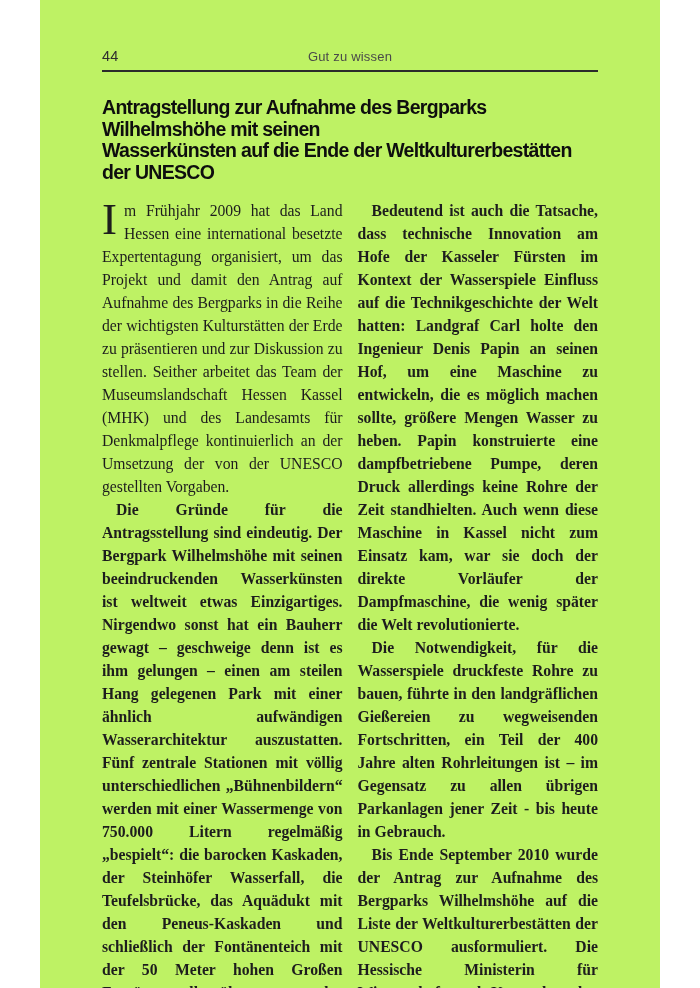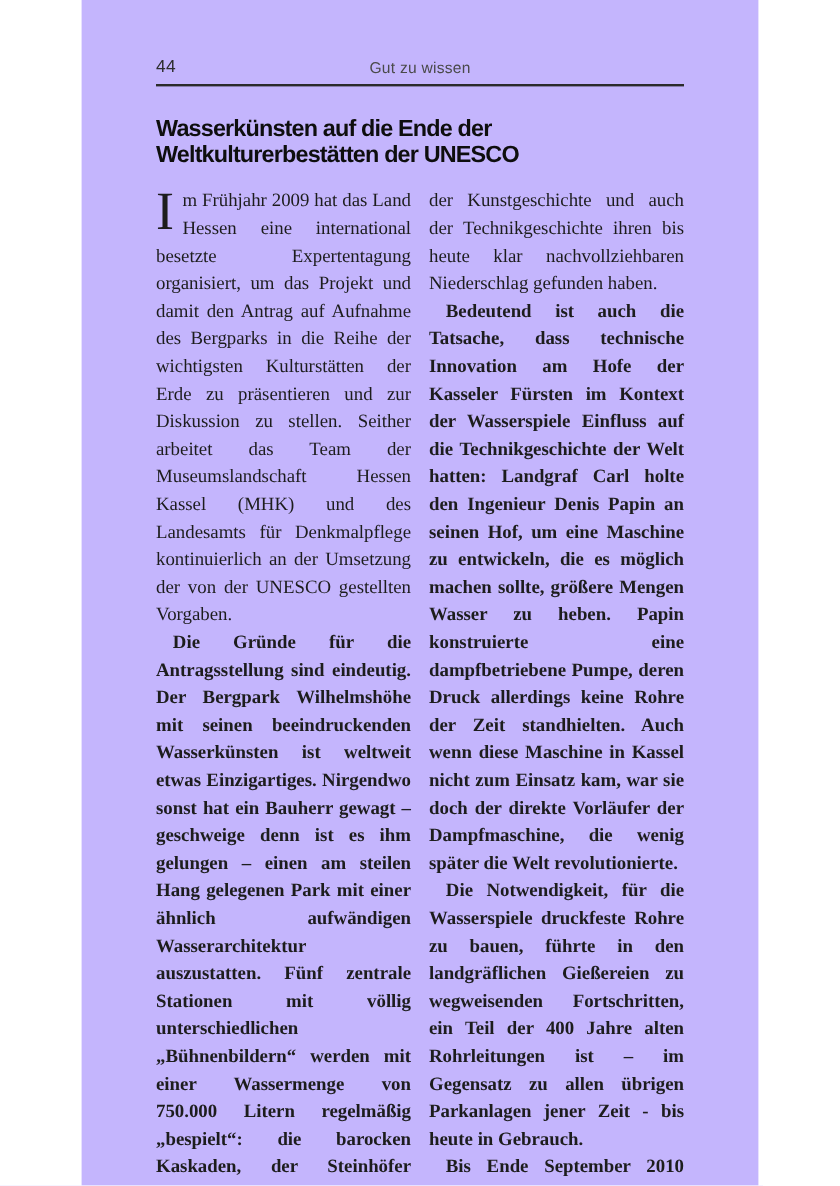--- a/index.html
+++ b/index.html
@@ -2,24 +2,24 @@
 <html lang="de"><head>
 <meta charset="utf-8">
 <style>
   html, body {
     margin: 0;
     padding: 0;
     background: #ffffff;
   }
   .page {
     position: relative;
-    width: 564px;
+    width: 620px;
     height: 988px;
     margin: 0 auto;
-    background: #c4b5fd;
+    background: #bef264;
     box-sizing: border-box;
     padding: 45px 62px 12px 62px;
     font-family: "Liberation Serif", serif;
     color: #1d1d1d;
     overflow: hidden;
   }
   
   .header {
     position: relative;
     height: 19px;
@@ -90,33 +90,33 @@
 
 <div class="page">
 
   <div class="header">
     <span class="page-number">44</span>
     <span class="running-head">Gut zu wissen</span>
   </div>
   <div class="header-rule"></div>
 
   <h1 class="article-title">
+    <span class="title-line">Antragstellung zur Aufnahme des Bergparks Wilhelmshöhe mit seinen</span>
     <span class="title-line">Wasserkünsten auf die Ende der Weltkulturerbestätten der UNESCO</span>
   </h1>
 
   <div class="columns">
 
     <div class="col">
       <p class="drop-cap">Im Frühjahr 2009 hat das Land Hessen eine international besetzte Expertentagung organisiert, um das Projekt und damit den Antrag auf Aufnahme des Bergparks in die Reihe der wichtigsten Kulturstätten der Erde zu präsentieren und zur Diskussion zu stellen. Seither arbeitet das Team der Museumslandschaft Hessen Kassel (MHK) und des Landesamts für Denkmalpflege kontinuierlich an der Umsetzung der von der UNESCO gestellten Vorgaben.</p>
       <p class="indent">Die Gründe für die Antragsstellung sind eindeutig. Der Bergpark Wilhelmshöhe mit seinen beeindruckenden Wasserkünsten ist weltweit etwas Einzigartiges. Nirgendwo sonst hat ein Bauherr gewagt – geschweige denn ist es ihm gelungen – einen am steilen Hang gelegenen Park mit einer ähnlich aufwändigen Wasserarchitektur auszustatten. Fünf zentrale Stationen mit völlig unterschiedlichen „Bühnenbildern“ werden mit einer Wassermenge von 750.000 Litern regelmäßig „bespielt“: die barocken Kaskaden, der Steinhöfer Wasserfall, die Teufelsbrücke, das Aquädukt mit den Peneus-Kaskaden und schließlich der Fontänenteich mit der 50 Meter hohen Großen Fontäne – alles überragt von der riesigen Statue des Herkules, der vor 300 Jahren qualitätsvollsten aus Kupfer getriebenen Groß-Skulptur der Erde.</p>
       <p class="indent">Ferner ist der Bergpark Wilhelmshöhe mit seinen Wasserkünsten das zentrale Repräsentationsprojekt mehrerer Generationen des Kasseler Fürstenhauses: Landgraf Carl hat den Bau der Wasserspiele zum Ende des 17. Jahrhunderts begonnen, vollendet wurden sie aber erst rund 130 Jahre später unter Kurfürst Wilhelm II. mit dem Bau des Neuen Wasserfalls. So konnte ein Gesamtkunstwerk entstehen, in dem unterschiedliche Strömungen der Gartenarchitektur,</p>
     </div>
 
     <div class="col">
-      <p>der Kunstgeschichte und auch der Technikgeschichte ihren bis heute klar nachvollziehbaren Niederschlag gefunden haben.</p>
       <p class="indent">Bedeutend ist auch die Tatsache, dass technische Innovation am Hofe der Kasseler Fürsten im Kontext der Wasserspiele Einfluss auf die Technikgeschichte der Welt hatten: Landgraf Carl holte den Ingenieur Denis Papin an seinen Hof, um eine Maschine zu entwickeln, die es möglich machen sollte, größere Mengen Wasser zu heben. Papin konstruierte eine dampfbetriebene Pumpe, deren Druck allerdings keine Rohre der Zeit standhielten. Auch wenn diese Maschine in Kassel nicht zum Einsatz kam, war sie doch der direkte Vorläufer der Dampfmaschine, die wenig später die Welt revolutionierte.</p>
       <p class="indent">Die Notwendigkeit, für die Wasserspiele druckfeste Rohre zu bauen, führte in den landgräflichen Gießereien zu wegweisenden Fortschritten, ein Teil der 400 Jahre alten Rohrleitungen ist – im Gegensatz zu allen übrigen Parkanlagen jener Zeit - bis heute in Gebrauch.</p>
       <p class="indent">Bis Ende September 2010 wurde der Antrag zur Aufnahme des Bergparks Wilhelmshöhe auf die Liste der Weltkulturerbestätten der UNESCO ausformuliert. Die Hessische Ministerin für Wissenschaft und Kunst hat den Antrag dann an das Sekretariat der Kultusministerkonferenz der Länder (KMK) weitergereicht und öffentlich vorgestellt. Nach der formalen Vorprüfung durch die KMK wird der Antrag über das Auswärtige Amt an das Welterbekomitee in Paris geleitet. Nach dem derzeitigen Stand der Abarbeitung der Vorschlagsliste (Tentativ-Liste) soll über den hessischen Antrag auf der UNESCO-Welterbekonferenz im Juli 2013 entschieden werden.</p>
     </div>
 
   </div>
 
 </div>
 
 </body></html>

